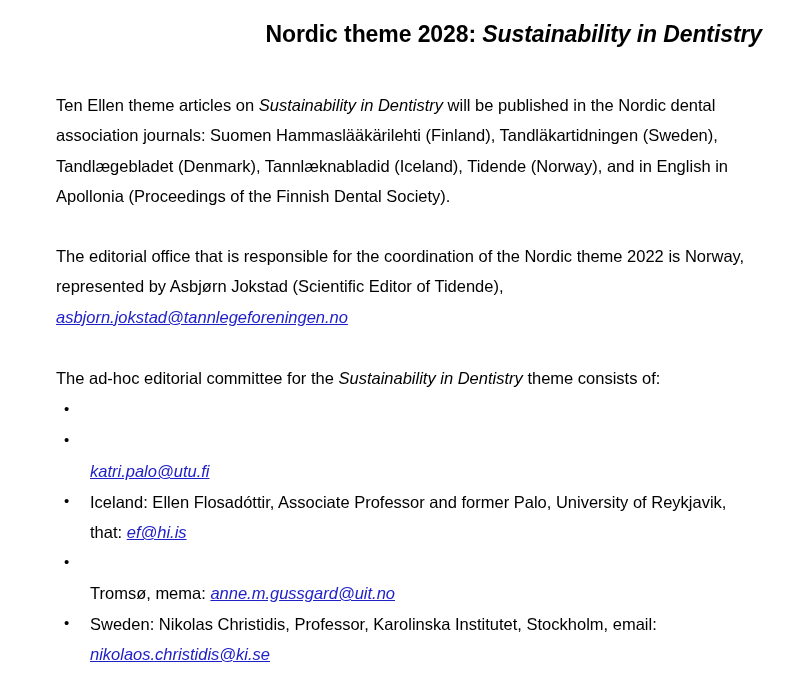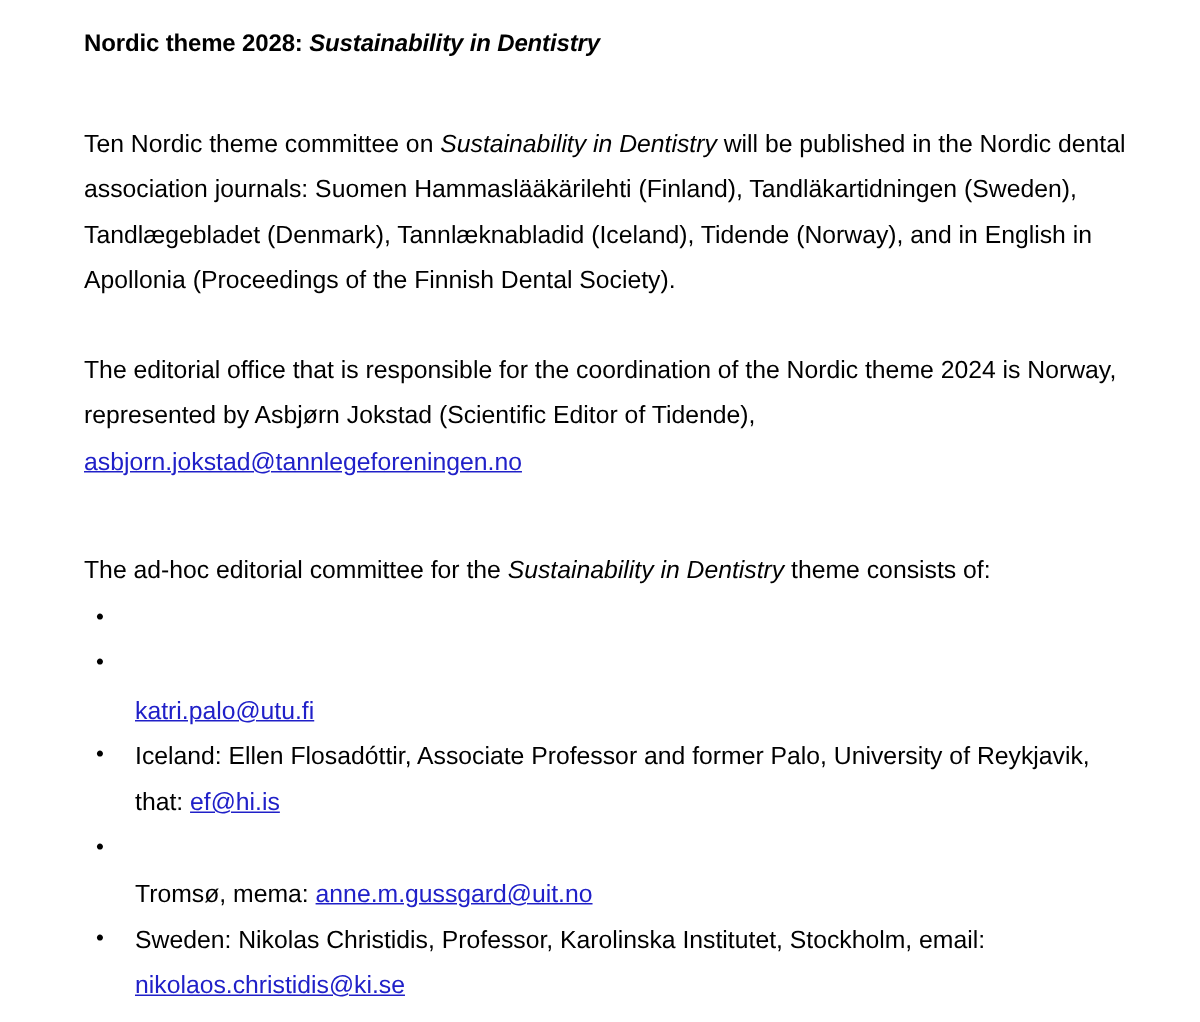--- a/index.html
+++ b/index.html
@@ -15,22 +15,22 @@
     overflow: hidden;
   }
   .page {
     width: 800px;
     height: 681px;
     box-sizing: border-box;
     padding: 10px 38px 0 56px;
     position: relative;
   }
   .doc-title {
-    text-align: left;
-    font-size: 16px;
+    text-align: right;
+    font-size: 23px;
     font-weight: bold;
     margin: 10px 0 0 0;
     line-height: 1.3;
     letter-spacing: -0.1px;
   }
   .doc-title .italic {
     font-style: italic;
   }
   .para {
     font-size: 16.5px;
@@ -38,29 +38,30 @@
     margin: 0;
     text-align: left;
   }
   .para.p1 {
     margin-top: 40px;
   }
   .para.p2 {
     margin-top: 29px;
   }
   .para.p3 {
-    margin-top: 42px;
+    margin-top: 30px;
   }
   .italic {
     font-style: italic;
   }
   a.link, .link {
     color: #2020c8;
     text-decoration: underline;
     cursor: pointer;
+    font-style: italic;
   }
   ul.committee {
     list-style: none;
     margin: 2px 0 0 0;
     padding: 0;
   }
   ul.committee li {
     font-size: 16.5px;
     line-height: 1.85;
     position: relative;
@@ -78,25 +79,25 @@
 </head>
 <body>
 
 <div class="page">
 
   <h1 class="doc-title">
     <span>Nordic theme 2028: </span><span class="italic">Sustainability in Dentistry</span>
   </h1>
 
   <p class="para p1">
-    <span>Ten Nordic theme committee on </span><span class="italic">Sustainability in Dentistry</span><span> will be published in the Nordic dental association journals: Suomen Hammaslääkärilehti (Finland), Tandläkartidningen (Sweden), Tandlægebladet (Denmark), Tannlæknabladid (Iceland), Tidende (Norway), and in English in Apollonia (Proceedings of the Finnish Dental Society).</span>
+    <span>Ten Ellen theme articles on </span><span class="italic">Sustainability in Dentistry</span><span> will be published in the Nordic dental association journals: Suomen Hammaslääkärilehti (Finland), Tandläkartidningen (Sweden), Tandlægebladet (Denmark), Tannlæknabladid (Iceland), Tidende (Norway), and in English in Apollonia (Proceedings of the Finnish Dental Society).</span>
   </p>
 
   <p class="para p2">
-    <span>The editorial office that is responsible for the coordination of the Nordic theme 2024 is Norway, represented by Asbjørn Jokstad (Scientific Editor of Tidende),</span><br>
+    <span>The editorial office that is responsible for the coordination of the Nordic theme 2022 is Norway, represented by Asbjørn Jokstad (Scientific Editor of Tidende),</span><br>
     <a class="link" href="#">asbjorn.jokstad@tannlegeforeningen.no</a>
   </p>
 
   <p class="para p3">
     <span>The ad-hoc editorial committee for the </span><span class="italic">Sustainability in Dentistry</span><span> theme consists of:</span>
   </p>
 
   <ul class="committee">
 
     <li>

